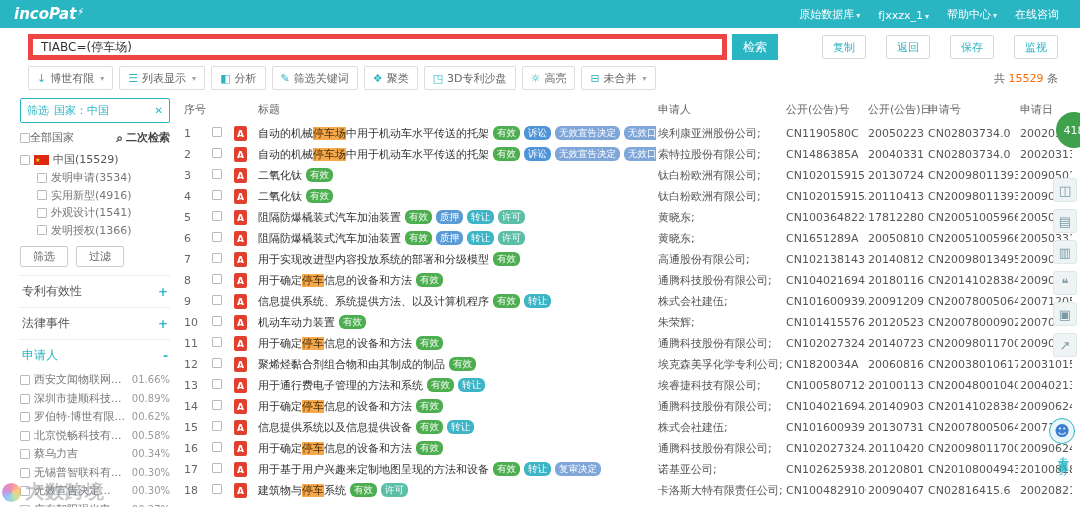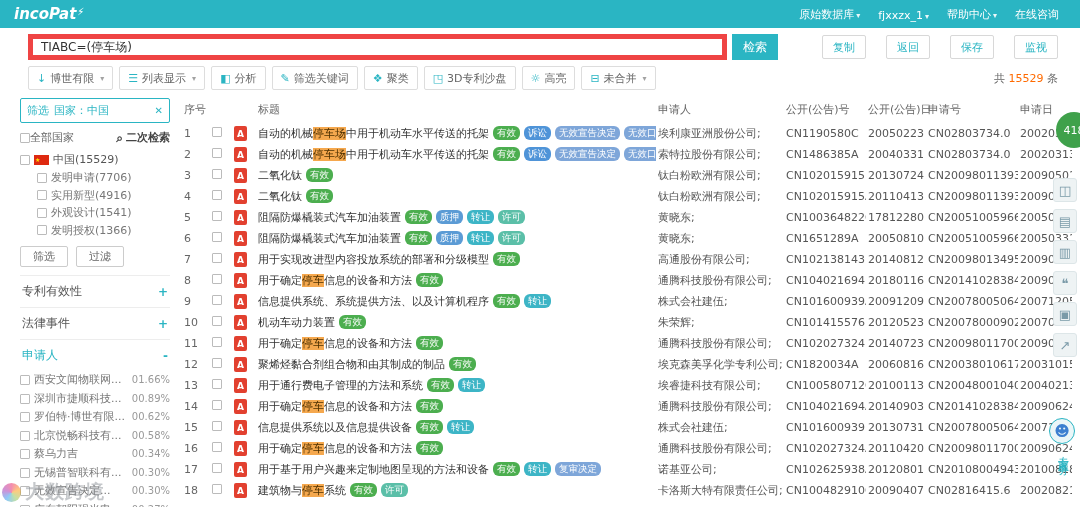--- a/index.html
+++ b/index.html
@@ -173,21 +173,21 @@
     </div>
     <div class="tree">
       <div class="tree-root">
         <span class="cb"></span>
         <span class="flag"></span>
         <span>中国(15529)</span>
       </div>
       <div class="tree-children">
           <div class="tree-child">
             <span class="cb"></span>
-            <span>发明申请(7706)</span>
+            <span>发明申请(3534)</span>
           </div>
           <div class="tree-child">
             <span class="cb"></span>
             <span>实用新型(4916)</span>
           </div>
           <div class="tree-child">
             <span class="cb"></span>
             <span>外观设计(1541)</span>
           </div>
           <div class="tree-child">

